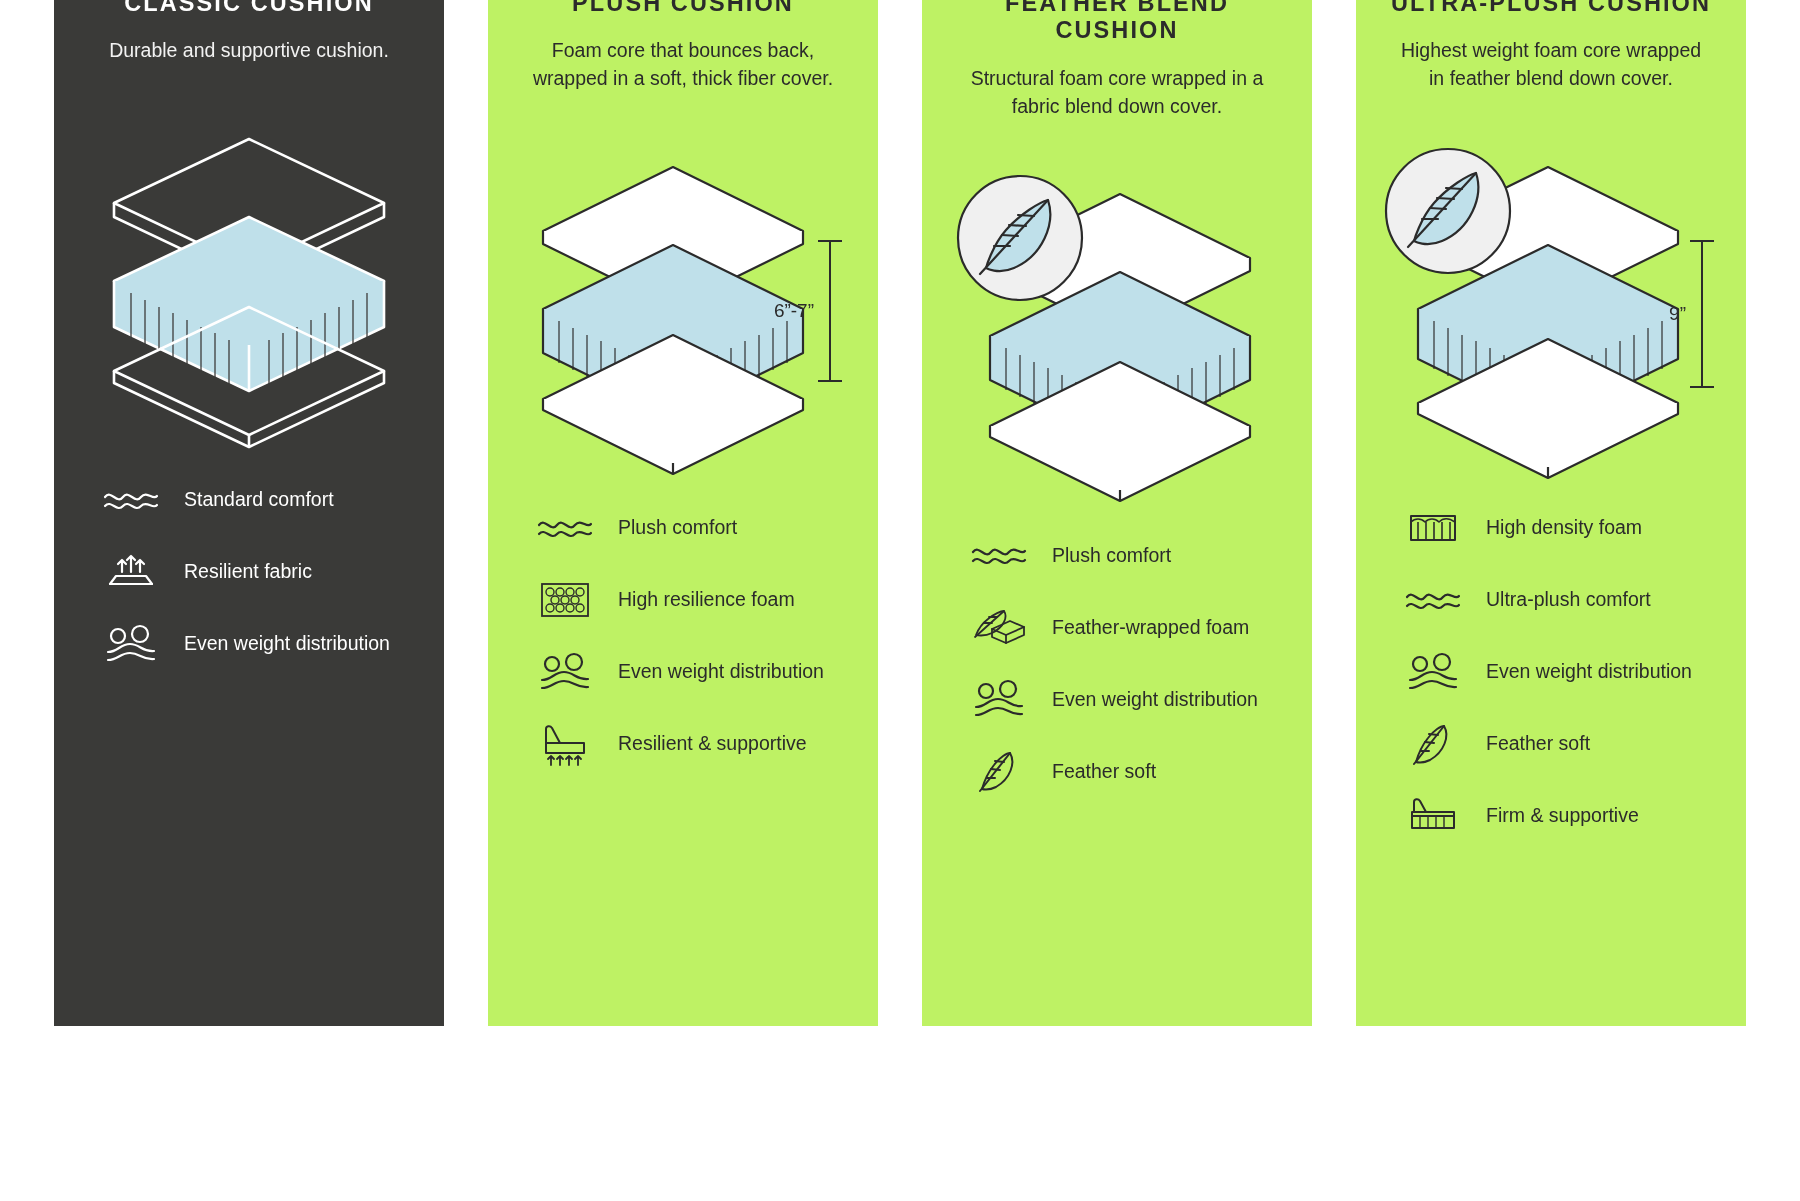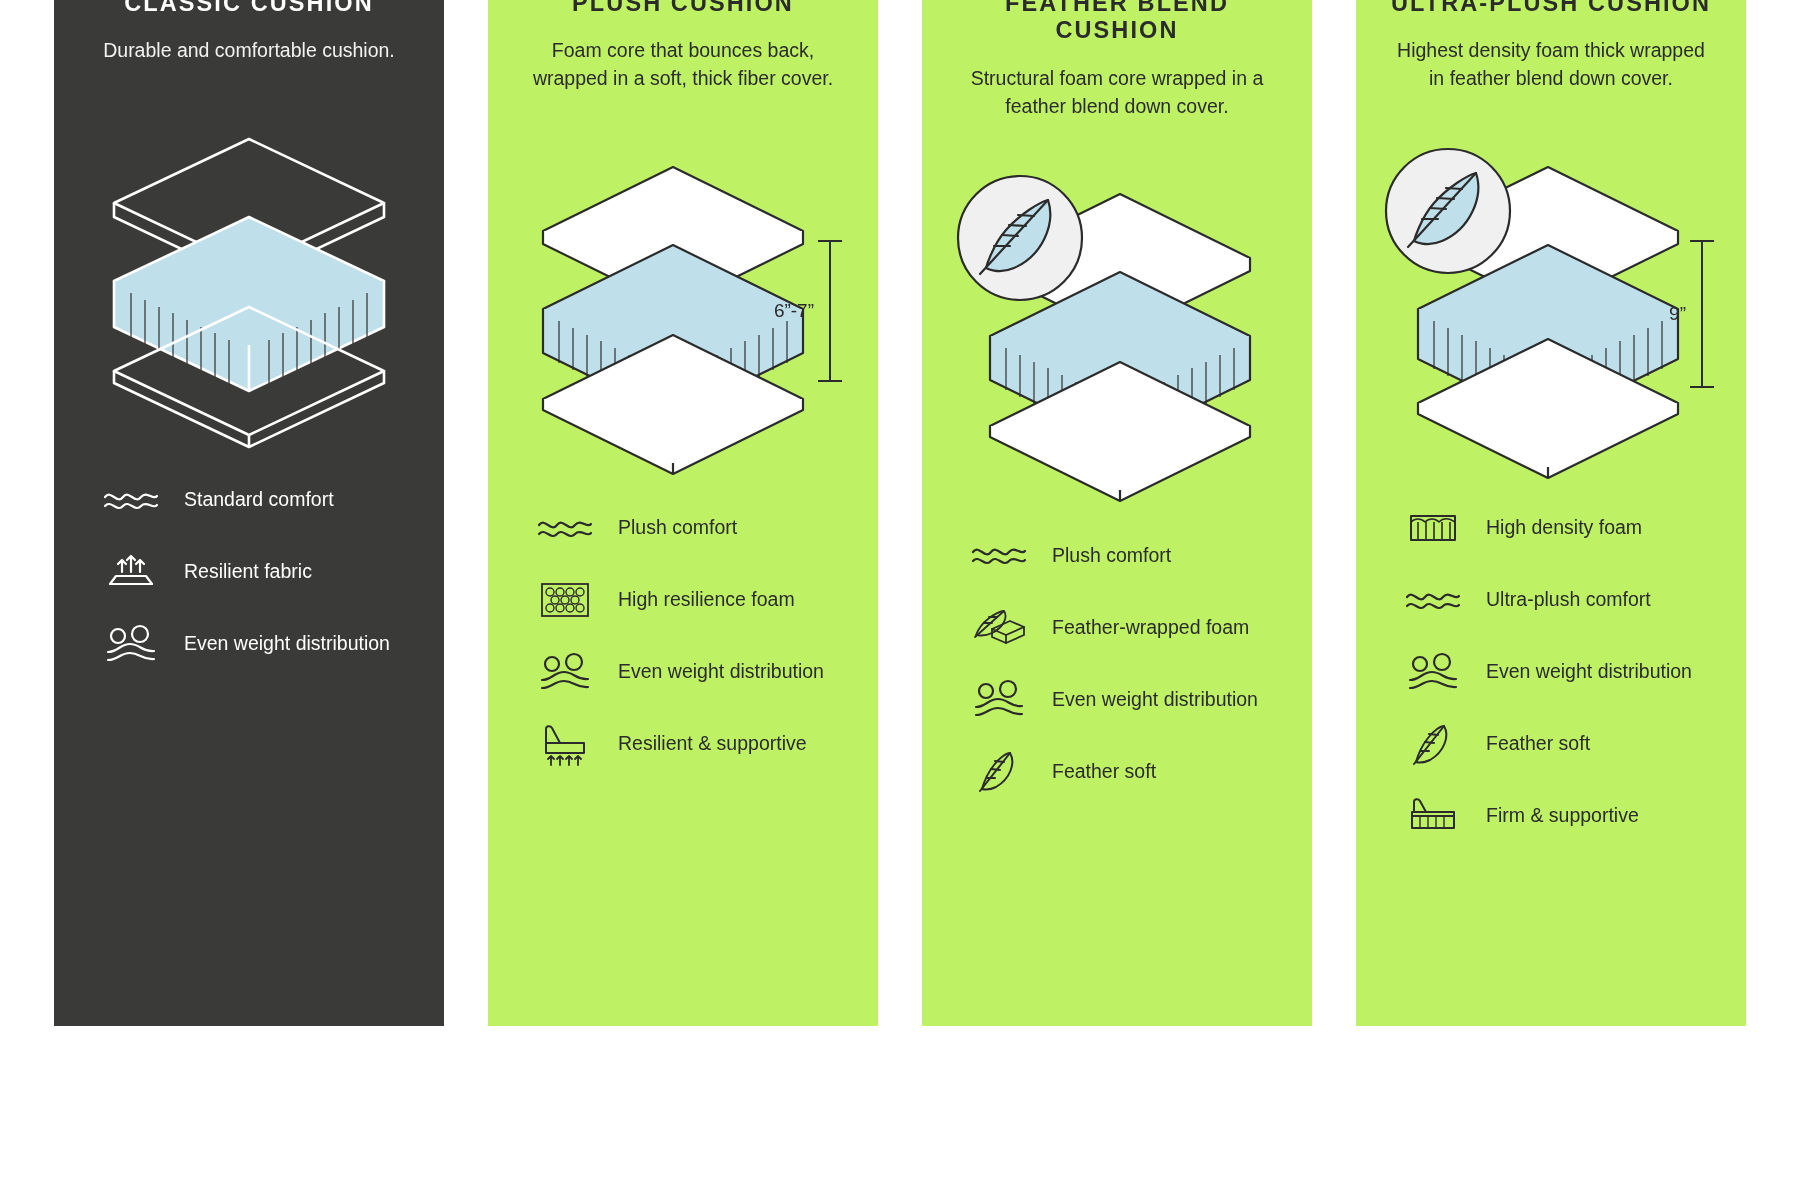--- a/index.html
+++ b/index.html
@@ -101,21 +101,21 @@
   }
 </style>
 </head>
 <body>
 
 <div class="board">
   <div class="cards">
 
     <div class="card dark">
       <h2 class="card-title">CLASSIC CUSHION</h2>
-      <p class="card-sub">Durable and comfortable cushion.</p>
+      <p class="card-sub">Durable and supportive cushion.</p>
 
       <div class="art">
         <svg width="330" height="300" viewBox="0 0 330 300">
 
           <g fill="none" stroke="#ffffff" stroke-width="2.6" stroke-linejoin="round">
             <polygon points="165,18 300,82 165,146 30,82"></polygon>
             <polyline points="30,82 30,96 165,160 300,96 300,82"></polyline>
             <line x1="165" y1="146" x2="165" y2="160"></line>
           </g>
 
@@ -291,21 +291,21 @@
               </g>
             </svg>
           </span>
           <span class="flabel">Resilient &amp; supportive</span>
         </div>
       </div>
     </div>
 
     <div class="card">
       <h2 class="card-title">FEATHER BLEND CUSHION</h2>
-      <p class="card-sub">Structural foam core wrapped in a feather blend down cover.</p>
+      <p class="card-sub">Structural foam core wrapped in a fabric blend down cover.</p>
 
       <div class="art">
         <svg width="330" height="300" viewBox="0 0 330 300">
           <g fill="#ffffff" stroke="#2b2b2b" stroke-width="2.2" stroke-linejoin="round">
             <polygon points="168,18 298,82 168,146 38,82"></polygon>
             <path d="M38,82 L38,95 L168,159 L298,95 L298,82"></path>
             <line x1="168" y1="146" x2="168" y2="159"></line>
           </g>
           <g>
             <polygon points="168,96 298,160 168,224 38,160" fill="#bfe0ea" stroke="#2b2b2b" stroke-width="2.2" stroke-linejoin="round"></polygon>
@@ -389,21 +389,21 @@
               <path d="M28,15 L19,14 M24,23 L15,22 M19,31 L11,31"></path>
             </svg>
           </span>
           <span class="flabel">Feather soft</span>
         </div>
       </div>
     </div>
 
     <div class="card">
       <h2 class="card-title">ULTRA-PLUSH CUSHION</h2>
-      <p class="card-sub">Highest density foam thick wrapped in feather blend down cover.</p>
+      <p class="card-sub">Highest weight foam core wrapped in feather blend down cover.</p>
 
       <div class="art">
         <svg width="330" height="300" viewBox="0 0 330 300">
           <g fill="#ffffff" stroke="#2b2b2b" stroke-width="2.2" stroke-linejoin="round">
             <polygon points="162,18 292,82 162,146 32,82"></polygon>
             <path d="M32,82 L32,95 L162,159 L292,95 L292,82"></path>
             <line x1="162" y1="146" x2="162" y2="159"></line>
           </g>
           <g>
             <polygon points="162,96 292,160 162,224 32,160" fill="#bfe0ea" stroke="#2b2b2b" stroke-width="2.2" stroke-linejoin="round"></polygon>

